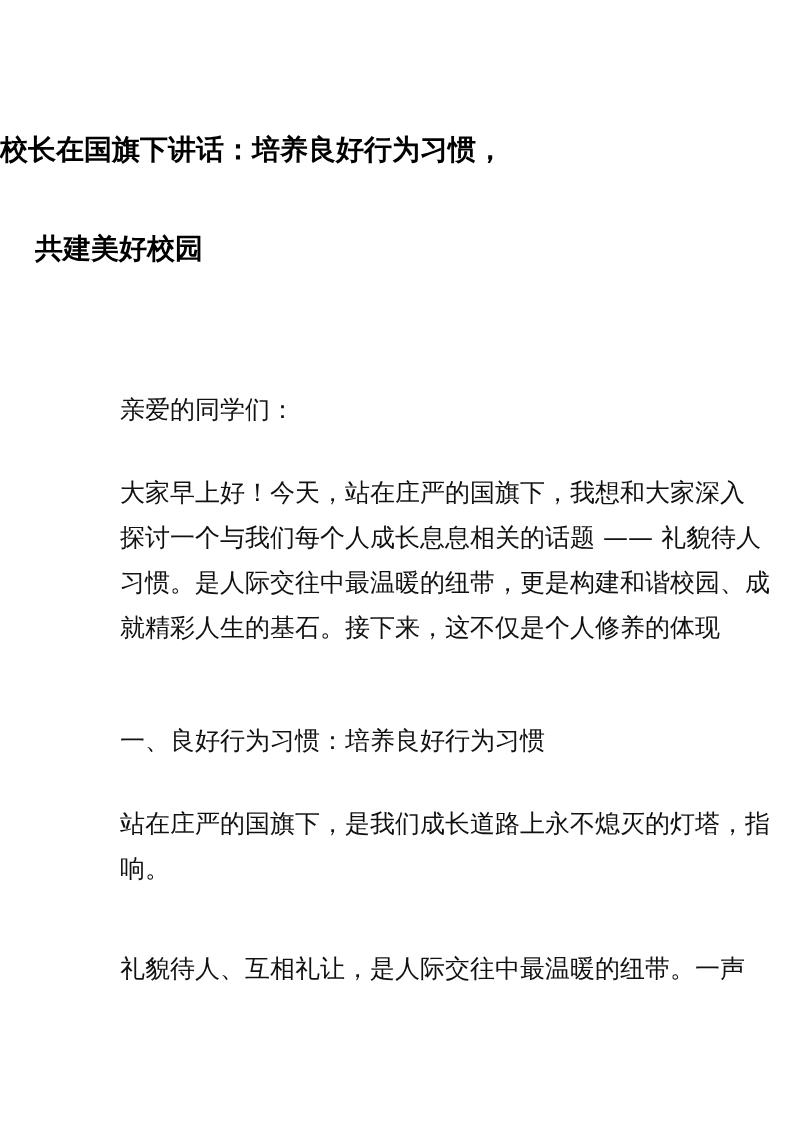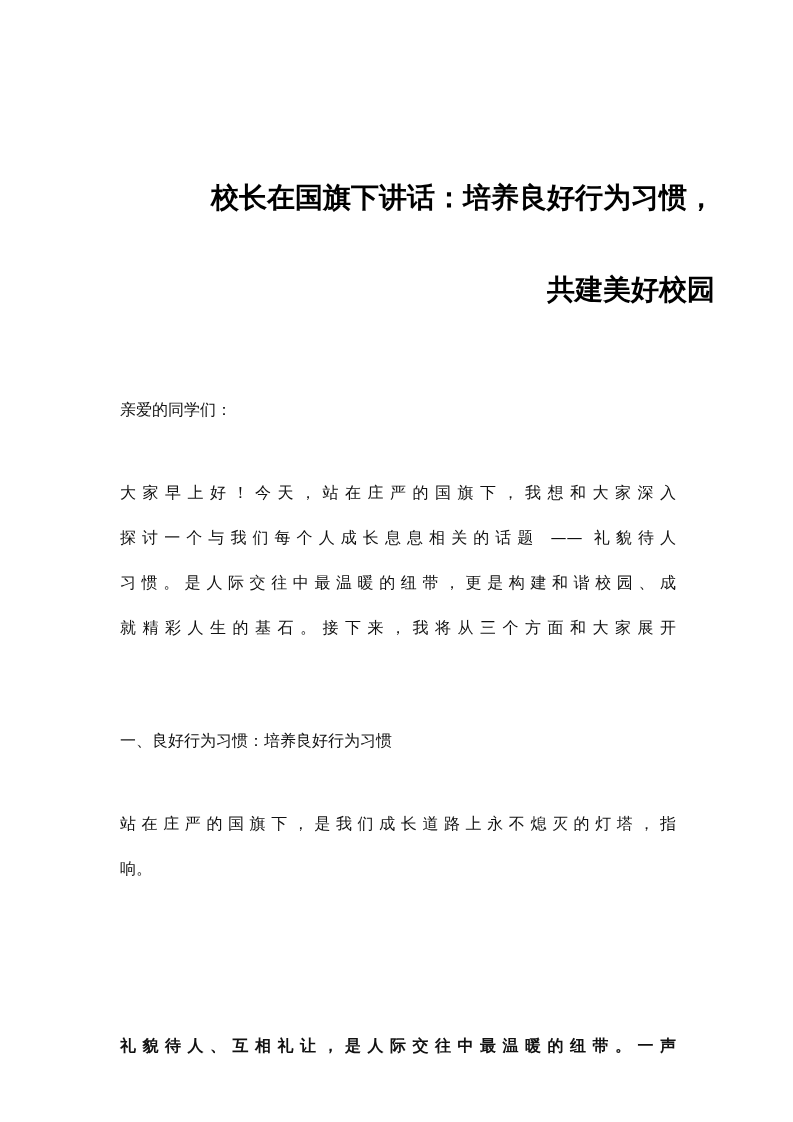--- a/index.html
+++ b/index.html
@@ -19,74 +19,73 @@
       position: absolute;
       left: 0;
       top: 0;
       width: 793px;
       height: 1122px;
     }
     .title-line {
       position: absolute;
       left: 0;
       width: 715px;
-      text-align: right;
+      text-align: left;
       font-weight: bold;
       font-size: 28px;
       line-height: 40px;
       letter-spacing: 0px;
       color: #000000;
       white-space: nowrap;
-      margin-top: 48px;
     }
     .title-1 { top: 130px; }
-    .title-2 { top: 222px; }
+    .title-2 { top: 229px; padding-left: 35px; }
 
     .body-text {
       position: absolute;
       left: 120px;
       width: 556px;
-      font-size: 16px;
+      font-size: 25px;
       line-height: 45px;
       color: #111111;
       text-align: justify;
       text-justify: inter-character;
     }
     .line {
       display: block;
       white-space: nowrap;
       height: 45px;
       text-align-last: justify;
     }
     .line.last {
       text-align-last: left;
     }
     .salutation { top: 387px; }
     .para-1 { top: 470px; }
     .heading-1 { top: 718px; }
     .para-2 { top: 801px; }
-    .para-3 { top: 1023px; font-weight: bold; }
+    .para-3 { top: 946px; }
   </style>
 </head>
 <body>
 
 <div class="page">
 
   <div class="title-line title-1">校长在国旗下讲话：培养良好行为习惯，</div>
   <div class="title-line title-2">共建美好校园</div>
 
   <div class="body-text salutation">
     <span class="line last">亲爱的同学们：</span>
   </div>
 
   <div class="body-text para-1">
     <span class="line">大家早上好！今天，站在庄严的国旗下，我想和大家深入</span>
     <span class="line">探讨一个与我们每个人成长息息相关的话题 —— 礼貌待人</span>
     <span class="line">习惯。是人际交往中最温暖的纽带，更是构建和谐校园、成</span>
-    <span class="line">就精彩人生的基石。接下来，我将从三个方面和大家展开</span>
+    <span class="line">就精彩人生的基石。接下来，这不仅是个人修养的体现</span>
   </div>
 
   <div class="body-text heading-1">
     <span class="line last">一、良好行为习惯：培养良好行为习惯</span>
   </div>
 
   <div class="body-text para-2">
     <span class="line">站在庄严的国旗下，是我们成长道路上永不熄灭的灯塔，指</span>
     <span class="line last">响。</span>
   </div>

